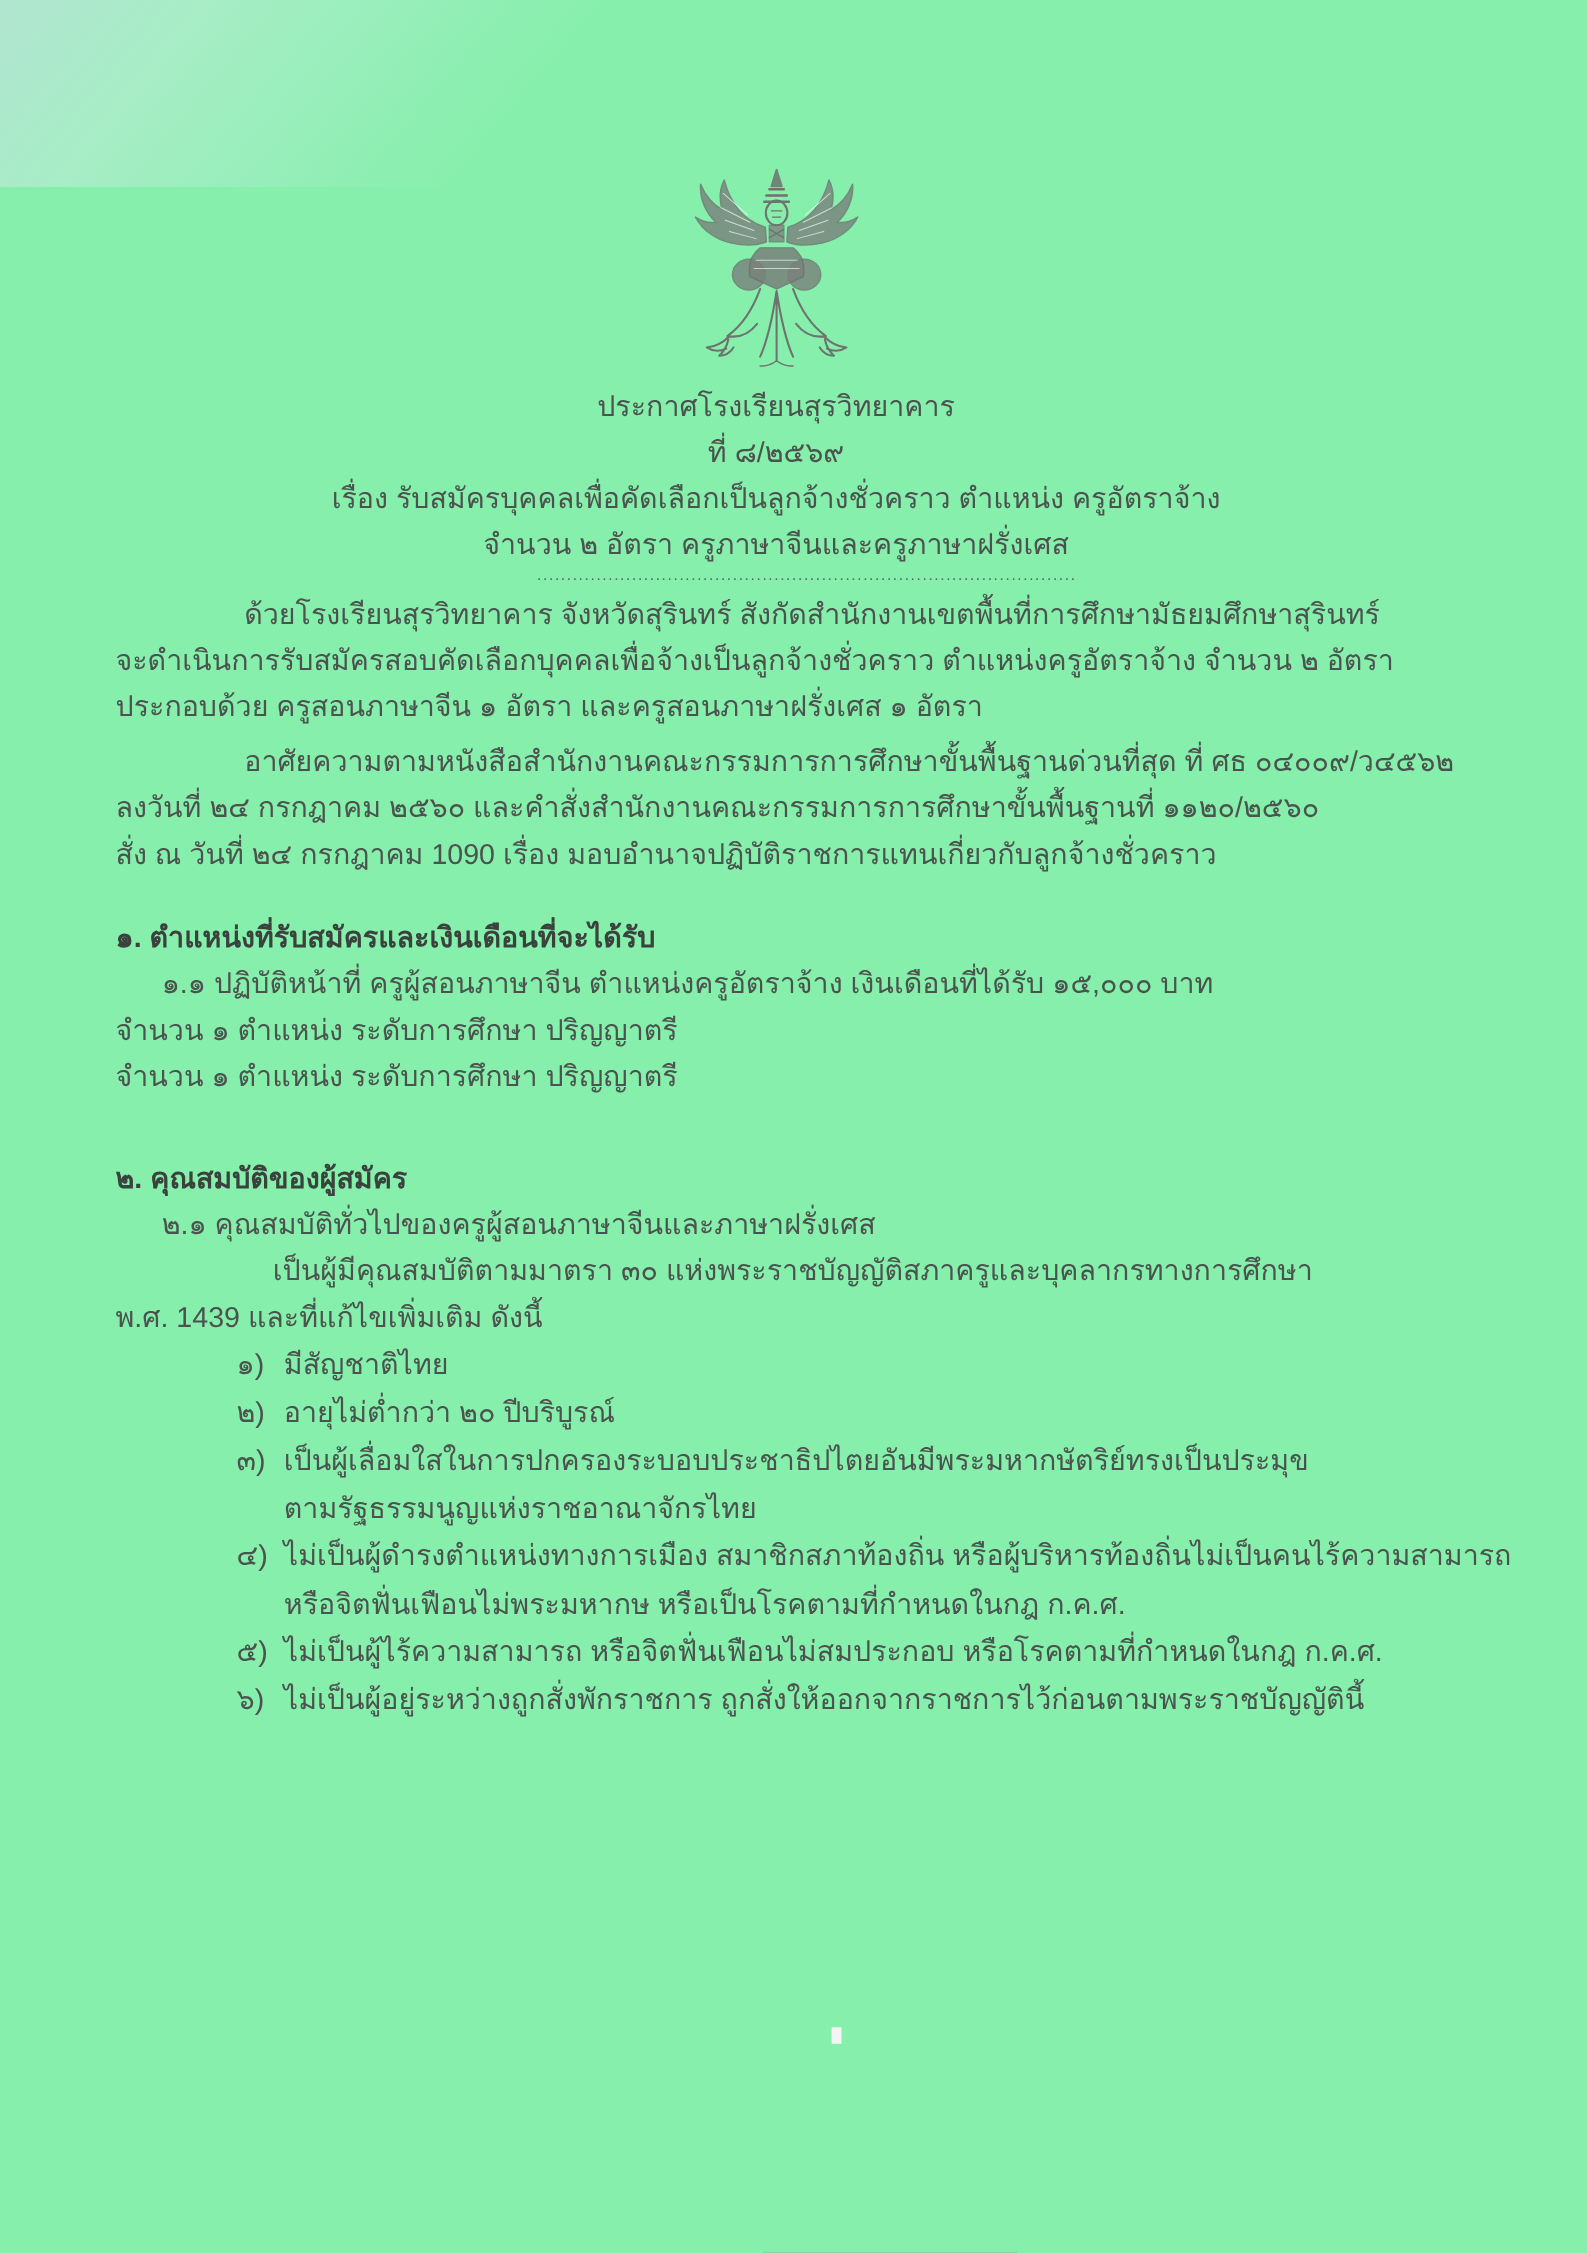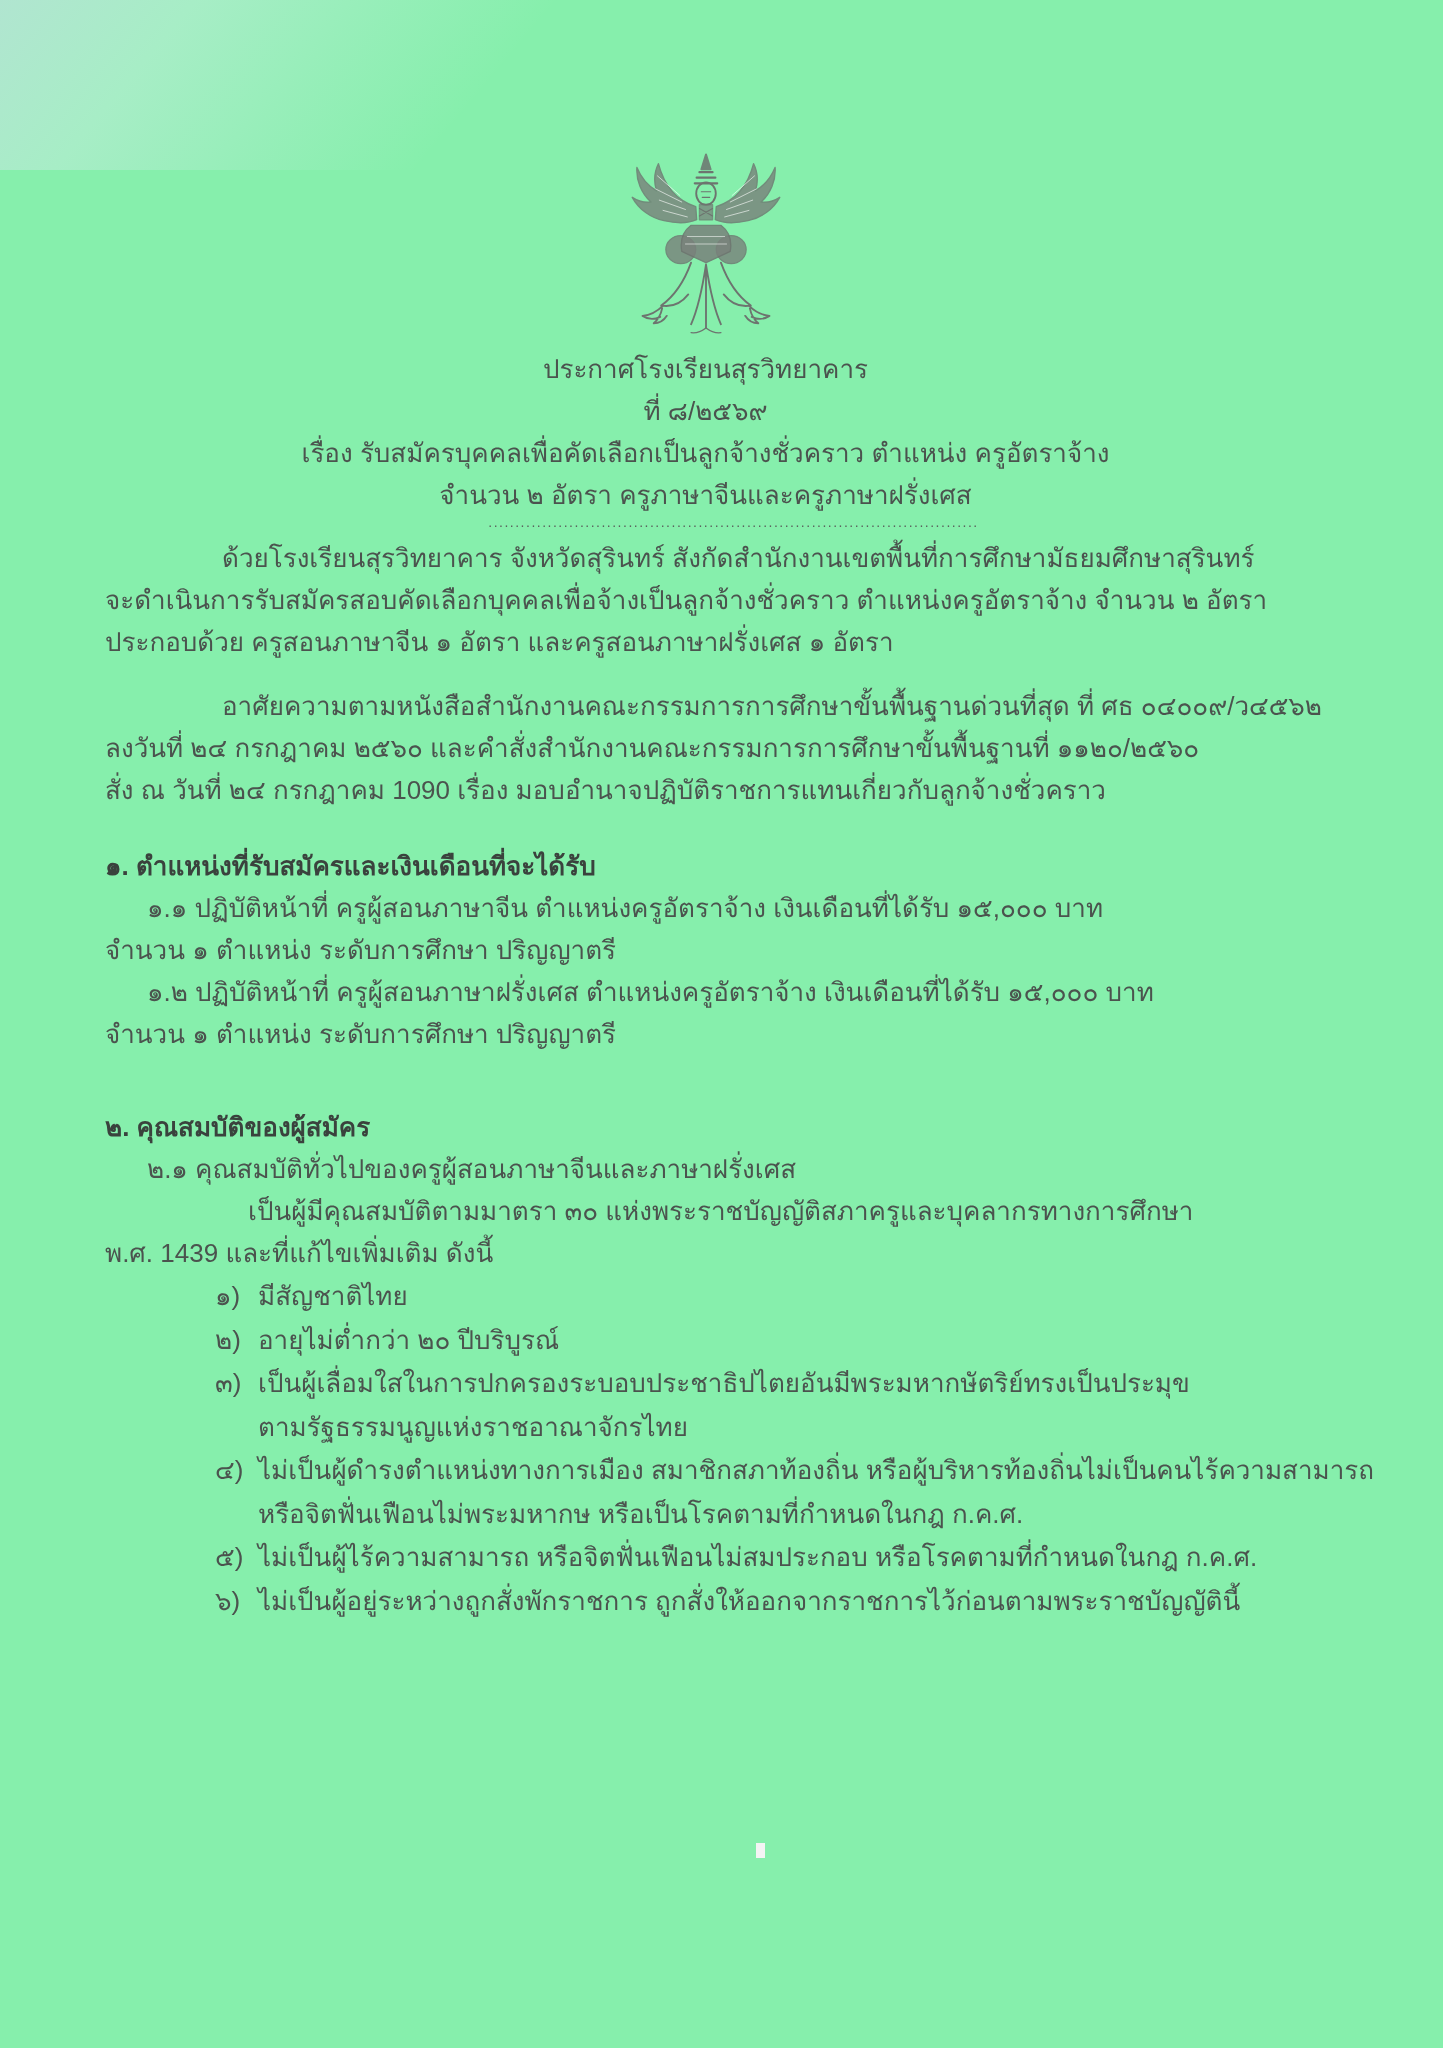--- a/index.html
+++ b/index.html
@@ -36,21 +36,21 @@
     white-space:nowrap;
   }
   .body-text{
     position:absolute;top:537px;left:105px;width:1250px;
     line-height:42px;
   }
   .ln{white-space:nowrap;}
   .ind-para{padding-left:117px;}
   .ind-sub{padding-left:42px;}
   .ind-intro{padding-left:143px;}
-  .p2{margin-top:22px;}
+  .p2{margin-top:8px;}
   .sec-heading{
     font-weight:700;color:#3a423d;
     margin-top:34px;
   }
   .sec2-heading{margin-top:51px;}
   .quals{line-height:43.5px;margin-top:1px;}
   .qual-line{padding-left:110px;white-space:nowrap;}
   .qnum{display:inline-block;min-width:43px;}
   .qcont{padding-left:153px;white-space:nowrap;}
   .speck{
@@ -116,21 +116,20 @@
     <div class="ln">จะดำเนินการรับสมัครสอบคัดเลือกบุคคลเพื่อจ้างเป็นลูกจ้างชั่วคราว  ตำแหน่งครูอัตราจ้าง จำนวน ๒ อัตรา</div>
     <div class="ln">ประกอบด้วย ครูสอนภาษาจีน ๑ อัตรา และครูสอนภาษาฝรั่งเศส ๑ อัตรา</div>
 
     <div class="ln ind-para p2">อาศัยความตามหนังสือสำนักงานคณะกรรมการการศึกษาขั้นพื้นฐานด่วนที่สุด ที่ ศธ ๐๔๐๐๙/ว๔๕๖๒</div>
     <div class="ln">ลงวันที่ ๒๔ กรกฎาคม ๒๕๖๐ และคำสั่งสำนักงานคณะกรรมการการศึกษาขั้นพื้นฐานที่ ๑๑๒๐/๒๕๖๐</div>
     <div class="ln">สั่ง ณ วันที่ ๒๔ กรกฎาคม  1090 เรื่อง มอบอำนาจปฏิบัติราชการแทนเกี่ยวกับลูกจ้างชั่วคราว</div>
 
     <div class="ln sec-heading">๑. ตำแหน่งที่รับสมัครและเงินเดือนที่จะได้รับ</div>
     <div class="ln ind-sub">๑.๑ ปฏิบัติหน้าที่ ครูผู้สอนภาษาจีน  ตำแหน่งครูอัตราจ้าง  เงินเดือนที่ได้รับ  ๑๕,๐๐๐  บาท</div>
     <div class="ln">จำนวน ๑ ตำแหน่ง ระดับการศึกษา  ปริญญาตรี</div>
-    <div class="ln ind-sub">๑.๒ ปฏิบัติหน้าที่ ครูผู้สอนภาษาฝรั่งเศส  ตำแหน่งครูอัตราจ้าง  เงินเดือนที่ได้รับ  ๑๕,๐๐๐ บาท</div>
     <div class="ln">จำนวน ๑ ตำแหน่ง ระดับการศึกษา  ปริญญาตรี</div>
 
     <div class="ln sec-heading sec2-heading">๒. คุณสมบัติของผู้สมัคร</div>
     <div class="ln ind-sub">๒.๑ คุณสมบัติทั่วไปของครูผู้สอนภาษาจีนและภาษาฝรั่งเศส</div>
     <div class="ln ind-intro">เป็นผู้มีคุณสมบัติตามมาตรา ๓๐ แห่งพระราชบัญญัติสภาครูและบุคลากรทางการศึกษา</div>
     <div class="ln">พ.ศ. 1439 และที่แก้ไขเพิ่มเติม ดังนี้</div>
 
     <div class="quals">
       <div class="qual-line">
         <span class="qnum">๑)</span><span>มีสัญชาติไทย</span>

